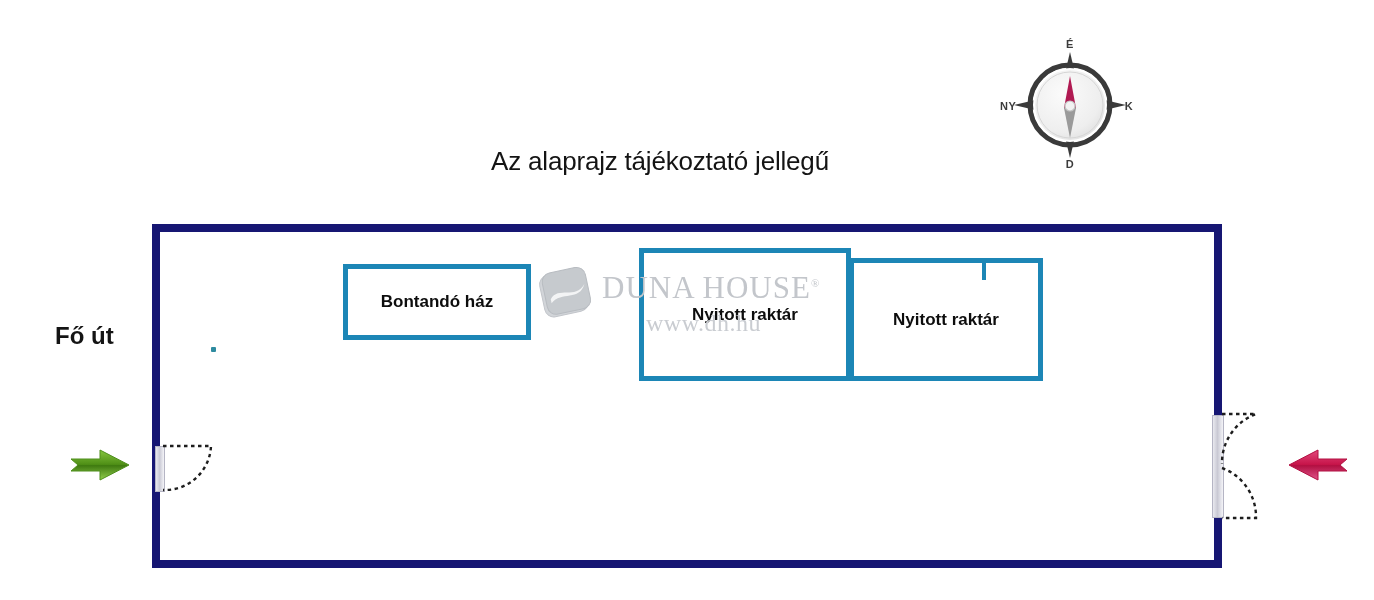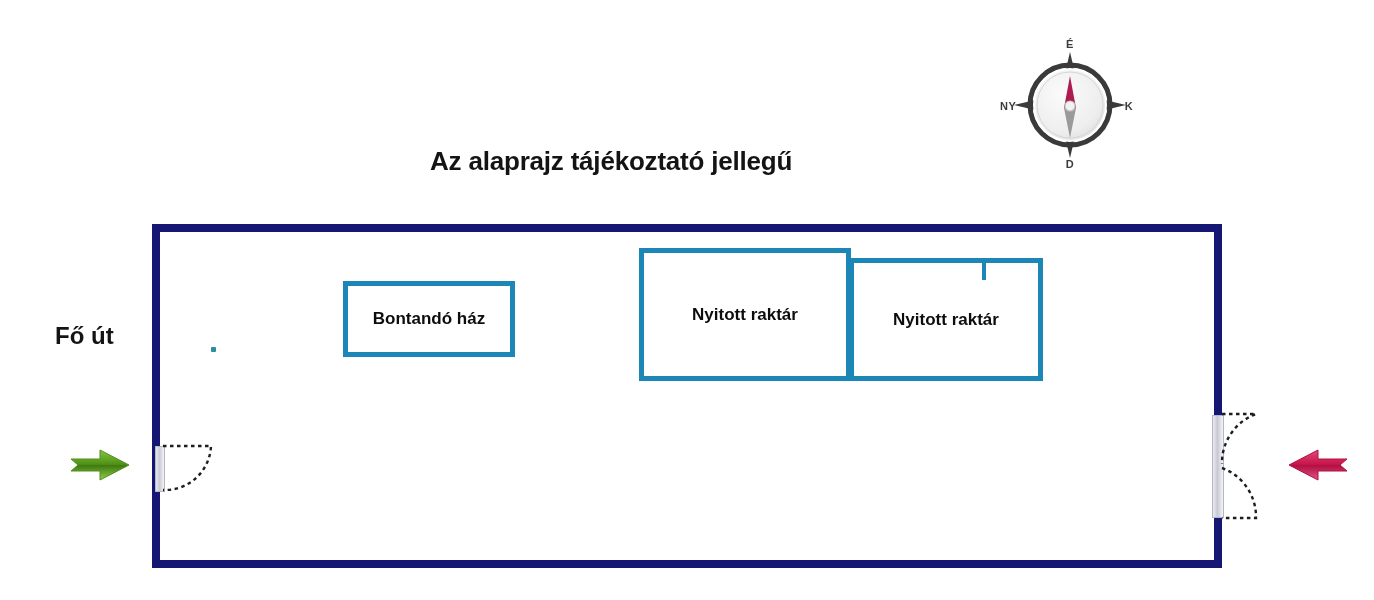--- a/index.html
+++ b/index.html
@@ -17,22 +17,23 @@
     background: #ffffff;
     overflow: hidden;
   }
   .abs { position: absolute; }
 
   
   #plan-title {
     left: 430px;
     top: 146px;
     width: 460px;
+    text-align: center;
     font-size: 26px;
-    font-weight: bold;
+    font-weight: normal;
     color: #141414;
     letter-spacing: -0.2px;
     white-space: nowrap;
   }
 
   
   #street-label {
     left: 55px;
     top: 322px;
     font-size: 24px;
@@ -62,22 +63,22 @@
     justify-content: center;
   }
   .room-label {
     font-size: 17px;
     font-weight: bold;
     color: #0d0d0d;
     white-space: nowrap;
   }
   #room-bontando {
     left: 343px;
-    top: 281px;
-    width: 172px;
+    top: 264px;
+    width: 188px;
     height: 76px;
   }
   #room-fedett {
     left: 639px;
     top: 248px;
     width: 212px;
     height: 133px;
   }
   #room-nyitott {
     left: 849px;
@@ -280,14 +281,30 @@
 
       <circle cx="70" cy="68" r="5" fill="#f2f2f2" stroke="#c4c4c4" stroke-width="1.2"></circle>
     </svg>
 
     <span class="compass-letter" id="compass-n">É</span>
     <span class="compass-letter" id="compass-s">D</span>
     <span class="compass-letter" id="compass-w">NY</span>
     <span class="compass-letter" id="compass-e">K</span>
   </div>
 
+  <div class="abs" id="watermark">
+
+    <svg id="watermark-logo" viewBox="0 0 60 60">
+      <g transform="rotate(-12 30 30)">
+        <rect x="6" y="8" width="44" height="42" rx="9" ry="9" fill="#d2d5d9" stroke="#c2c5ca" stroke-width="1"></rect>
+        <rect x="9" y="6" width="44" height="42" rx="9" ry="9" fill="#c6cace" stroke="#b8bcc1" stroke-width="1"></rect>
+        <path d="M14 32 C 24 20, 38 38, 50 24 C 42 40, 26 26, 14 36 Z" fill="#f3f4f5"></path>
+      </g>
+    </svg>
+
+    <div id="watermark-brand">
+      <span>DUNA HOUSE</span><span class="sup">®</span>
+    </div>
+
+    <div id="watermark-url">www.dh.hu</div>
+  </div>
 
 </div>
 
 </body></html>

